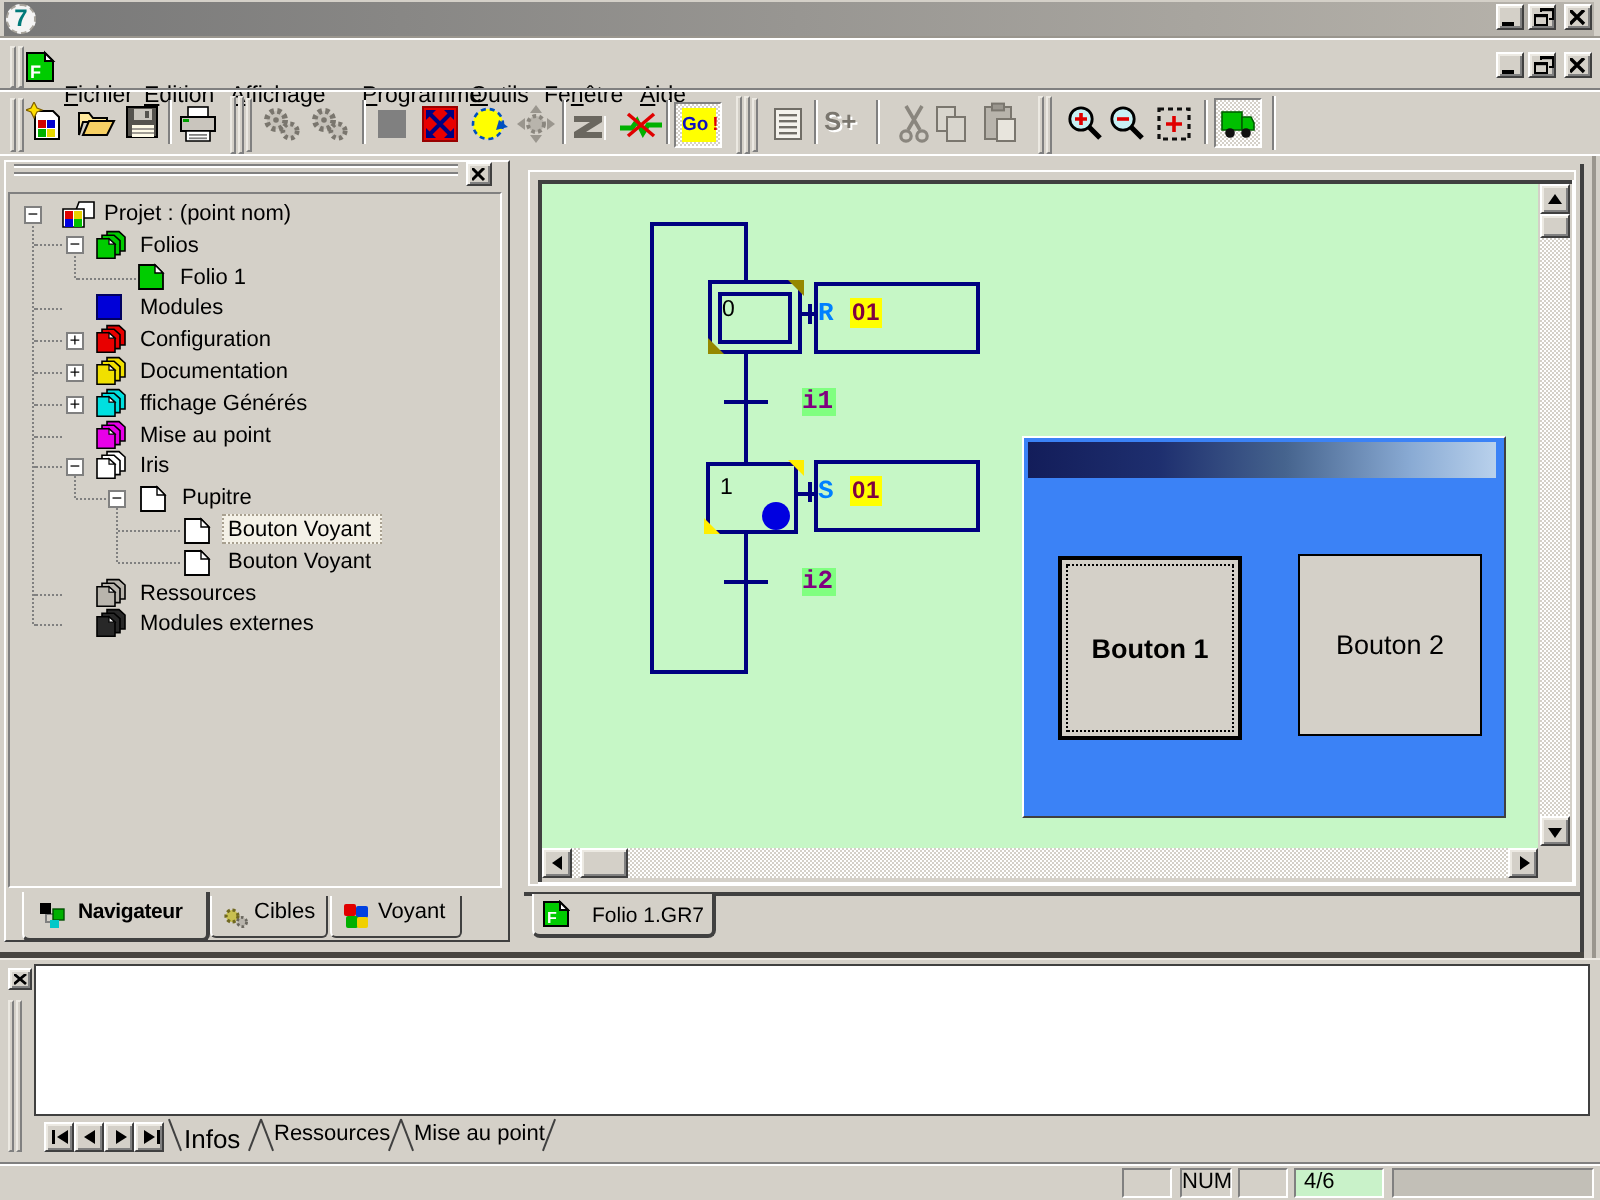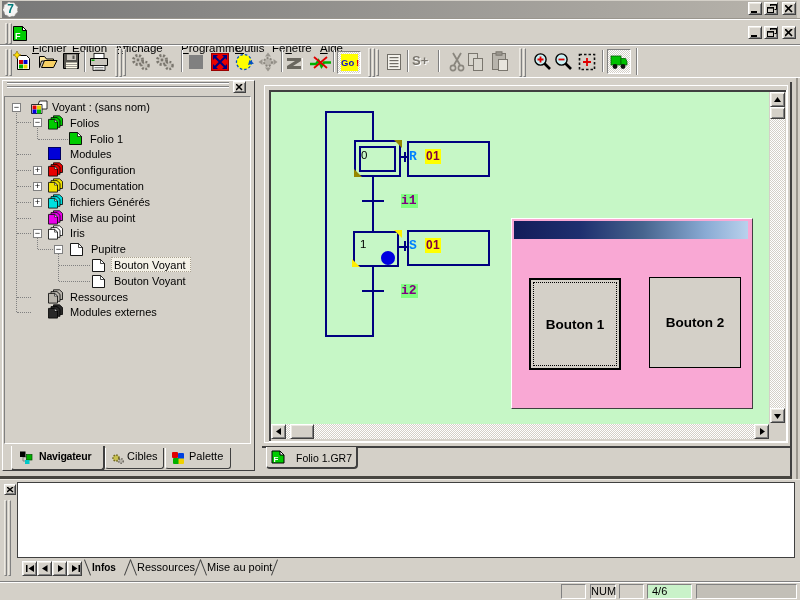--- a/index.html
+++ b/index.html
@@ -261,21 +261,21 @@
 <svg class="abs" style="left:26px;top:3px;" width="18" height="15" viewBox="0 0 18 15">
  <g>
           <path d="M6.5,3 h7.5 l0,0 v8 h-10.5 z" fill="#fff" stroke="#000" stroke-width="0.8" transform="translate(3,-2)"></path>
         </g>
  <path d="M1.5,4.5 h10.5 v9 h-10.5 z" fill="#fff" stroke="#000" stroke-width="0.8"></path>
  <rect x="2.5" y="5.5" width="4" height="4" fill="#e00000"></rect>
         <rect x="7" y="5.5" width="4" height="4" fill="#e8d000"></rect>
  <rect x="2.5" y="9.5" width="4" height="4" fill="#0000e0"></rect>
         <rect x="7" y="9.5" width="4" height="4" fill="#00c000"></rect>
 </svg>
-<div class="abs tl" style="left:48px;top:2px;">Voyant : (sans nom)</div>
+<div class="abs tl" style="left:48px;top:2px;">Projet : (point nom)</div>
 <svg class="abs" style="left:43px;top:18px;" width="18" height="15" viewBox="0 0 18 15">
         <use href="#stk" fill="#00cc00"></use>
       </svg>
 <div class="abs tl" style="left:66px;top:18px;">Folios</div>
 <svg class="abs" style="left:64px;top:34px;" width="16" height="15" viewBox="0 0 16 15">
  <path d="M1.5,1.5 h8 l4,4 v8 h-12 z" fill="#00cc00" stroke="#000" stroke-width="0.9"></path>
  <path d="M9.5,1.5 l4,4 h-4 z" fill="#fff" stroke="#000" stroke-width="0.7"></path>
 </svg>
 <div class="abs tl" style="left:86px;top:34px;">Folio 1</div>
 <svg class="abs" style="left:43px;top:49px;" width="16" height="16" viewBox="0 0 16 16">
@@ -286,21 +286,21 @@
         <use href="#stk" fill="#e80000"></use>
       </svg>
 <div class="abs tl" style="left:66px;top:65px;">Configuration</div>
 <svg class="abs" style="left:43px;top:81px;" width="18" height="15" viewBox="0 0 18 15">
         <use href="#stk" fill="#f0e000"></use>
       </svg>
 <div class="abs tl" style="left:66px;top:81px;">Documentation</div>
 <svg class="abs" style="left:43px;top:97px;" width="18" height="15" viewBox="0 0 18 15">
         <use href="#stk" fill="#00e0e0"></use>
       </svg>
-<div class="abs tl" style="left:66px;top:97px;">fichiers Générés</div>
+<div class="abs tl" style="left:66px;top:97px;">ffichage Générés</div>
 <svg class="abs" style="left:43px;top:113px;" width="18" height="15" viewBox="0 0 18 15">
         <use href="#stk" fill="#e800e8"></use>
       </svg>
 <div class="abs tl" style="left:66px;top:113px;">Mise au point</div>
 <svg class="abs" style="left:43px;top:128px;" width="18" height="15" viewBox="0 0 18 15">
         <use href="#stk" fill="#ffffff"></use>
       </svg>
 <div class="abs tl" style="left:66px;top:128px;">Iris</div>
 <svg class="abs" style="left:65px;top:145px;" width="16" height="15" viewBox="0 0 16 15">
  <path d="M1.5,1.5 h8 l4,4 v8 h-12 z" fill="#fff" stroke="#000" stroke-width="0.9"></path>
@@ -352,21 +352,21 @@
   <circle cx="10" cy="9" r="2.3" fill="#b8b4ac" stroke="#6a675f" stroke-width="1.4" stroke-dasharray="1.3,1.2"></circle>
  </svg>
  <div class="abs" style="left:125px;top:6px;font-size:11px;">Cibles</div>
  <div class="abs" style="left:163px;top:4px;width:66px;height:21px;background:#d4d0c8;border-left:1px solid #fff;border-right:1px solid #404040;border-bottom:1px solid #404040;border-radius:0 0 3px 3px;box-sizing:border-box;"></div>
  <svg class="abs" style="left:168px;top:6px;" width="16" height="16" viewBox="0 0 16 16">
   <rect x="2" y="2" width="6" height="6" fill="#e00000" rx="1"></rect>
   <rect x="8" y="3" width="6" height="6" fill="#0040e0" rx="1"></rect>
   <rect x="3" y="8" width="6" height="6" fill="#00b000" rx="1"></rect>
   <rect x="8.5" y="8.5" width="5.5" height="5.5" fill="#f0d000" rx="1"></rect>
  </svg>
- <div class="abs" style="left:187px;top:6px;font-size:11px;">Palette</div>
+ <div class="abs" style="left:187px;top:6px;font-size:11px;">Voyant</div>
 </div>
 
 <div class="abs" style="left:256px;top:78px;width:544px;height:403px;background:#d4d0c8;"></div>
 <div class="abs" style="left:264px;top:85px;width:524px;height:358px;border:1px solid #fff;box-sizing:border-box;"></div>
 <div class="abs" style="left:269px;top:90px;width:517px;height:351px;border-top:2px solid #404040;border-left:2px solid #404040;box-sizing:border-box;"></div>
 
 <div id="canvas" class="abs" style="left:271px;top:92px;width:498px;height:332px;background:#c6f7c6;overflow:hidden;">
 
 <div class="abs gl" style="left:54px;top:19px;width:2px;height:226px;"></div>
 <div class="abs gl" style="left:54px;top:19px;width:49px;height:2px;"></div>
@@ -403,28 +403,28 @@
 <svg class="abs" style="left:83px;top:77px;" width="8" height="8">
         <polygon points="0,0 0,8 8,8" fill="#958800"></polygon>
       </svg>
 <svg class="abs" style="left:123px;top:138px;" width="8" height="8">
         <polygon points="0,0 8,0 8,8" fill="#ffee00"></polygon>
       </svg>
 <svg class="abs" style="left:81px;top:167px;" width="8" height="8">
         <polygon points="0,0 0,8 8,8" fill="#ffee00"></polygon>
       </svg>
 
-<div class="abs" style="left:240px;top:126px;width:242px;height:191px;background:#f9a8d4;border:1px solid;border-color:#fff #404040 #404040 #fff;box-sizing:border-box;text-align:center;">
+<div class="abs" style="left:240px;top:126px;width:242px;height:191px;background:#3b82f6;border:1px solid;border-color:#fff #404040 #404040 #fff;box-sizing:border-box;text-align:center;">
  <div class="abs" style="left:2px;top:2px;width:234px;height:18px;background:linear-gradient(to right,#131d5a 0%,#1e2f6f 28%,#46648e 55%,#8aabd4 82%,#b9d1ec 100%);"></div>
  <div class="abs" style="left:17px;top:59px;width:92px;height:92px;background:#d4d0c8;border:2px solid #000;box-sizing:border-box;">
   <div class="abs" style="left:2px;top:2px;right:2px;bottom:2px;border:1px dotted #000;"></div>
   <div class="abs" style="left:0;top:0;width:100%;height:100%;display:flex;align-items:center;justify-content:center;font-size:13.5px;font-weight:bold;">Bouton 1</div>
  </div>
  <div class="abs" style="left:137px;top:58px;width:92px;height:91px;background:#d4d0c8;border:1px solid #000;box-sizing:border-box;">
-  <div class="abs" style="left:0;top:0;width:100%;height:100%;display:flex;align-items:center;justify-content:center;font-size:13.5px;font-weight:bold;">Bouton 2</div>
+  <div class="abs" style="left:0;top:0;width:100%;height:100%;display:flex;align-items:center;justify-content:center;font-size:13.5px;font-weight:normal;">Bouton 2</div>
  </div>
 </div>
 </div>
 
 <div class="abs dither" style="left:770px;top:92px;width:15px;height:331px;"></div>
 <div class="abs btn3" style="left:770px;top:92px;width:15px;height:15px;box-sizing:border-box;">
       <svg class="abs" style="left:3px;top:4px;" width="7" height="5">
         <polygon points="3.5,0 7,5 0,5" fill="#000"></polygon>
       </svg>
     </div>
@@ -493,21 +493,21 @@
           <polygon points="0,0 0,7 5.5,3.5" fill="#000"></polygon>
         </svg>
       </div>
  <div class="abs btn3" style="left:67px;top:3px;width:15px;height:15px;box-sizing:border-box;">
         <svg class="abs" style="left:4px;top:3px;" width="8" height="7">
           <polygon points="0,0 0,7 5.5,3.5" fill="#000"></polygon>
           <rect x="6.5" y="0" width="1.5" height="7" fill="#000"></rect>
         </svg>
       </div>
  <div class="abs" style="left:87px;top:1px;width:1px;height:17px;background:#404040;transform:rotate(-21deg);"></div>
- <div class="abs" style="left:92px;top:4px;font-size:10px;font-weight:bold;">Infos</div>
+ <div class="abs" style="left:92px;top:4px;font-size:13px;font-weight:normal;">Infos</div>
  <div class="abs" style="left:127px;top:1px;width:1px;height:17px;background:#404040;transform:rotate(21deg);"></div>
  <div class="abs" style="left:133px;top:1px;width:1px;height:17px;background:#404040;transform:rotate(-21deg);"></div>
  <div class="abs" style="left:137px;top:3px;font-size:11px;">Ressources</div>
  <div class="abs" style="left:197px;top:1px;width:1px;height:17px;background:#404040;transform:rotate(21deg);"></div>
  <div class="abs" style="left:203px;top:1px;width:1px;height:17px;background:#404040;transform:rotate(-21deg);"></div>
  <div class="abs" style="left:207px;top:3px;font-size:11px;">Mise au point</div>
  <div class="abs" style="left:274px;top:1px;width:1px;height:17px;background:#404040;transform:rotate(21deg);"></div>
 </div>
 
 <div class="abs" style="left:0px;top:581px;width:800px;height:1px;background:#808080;"></div>

